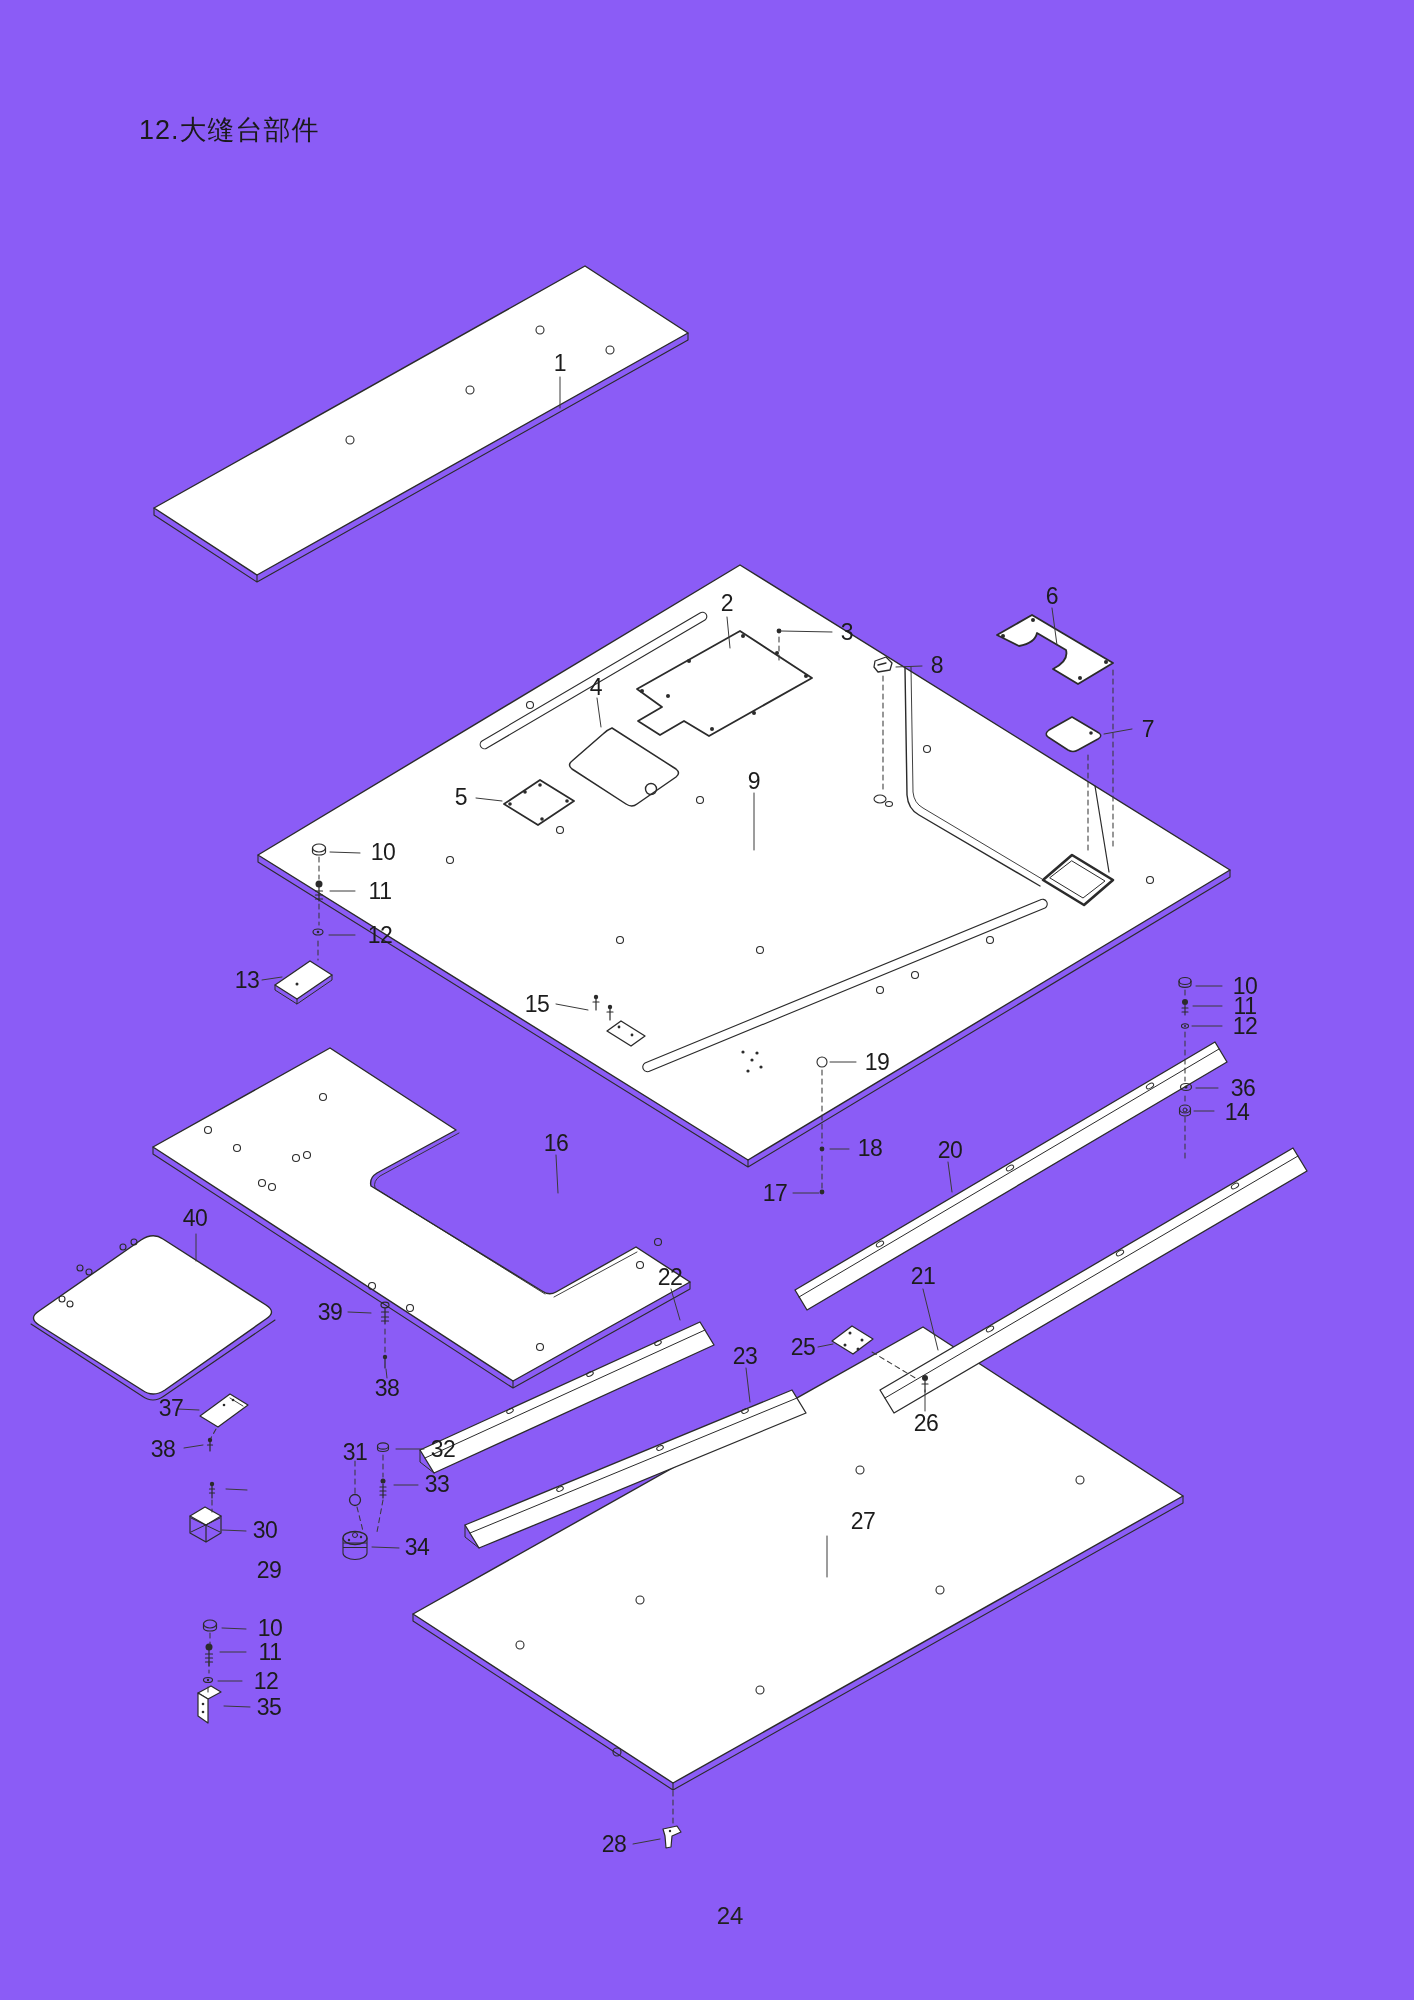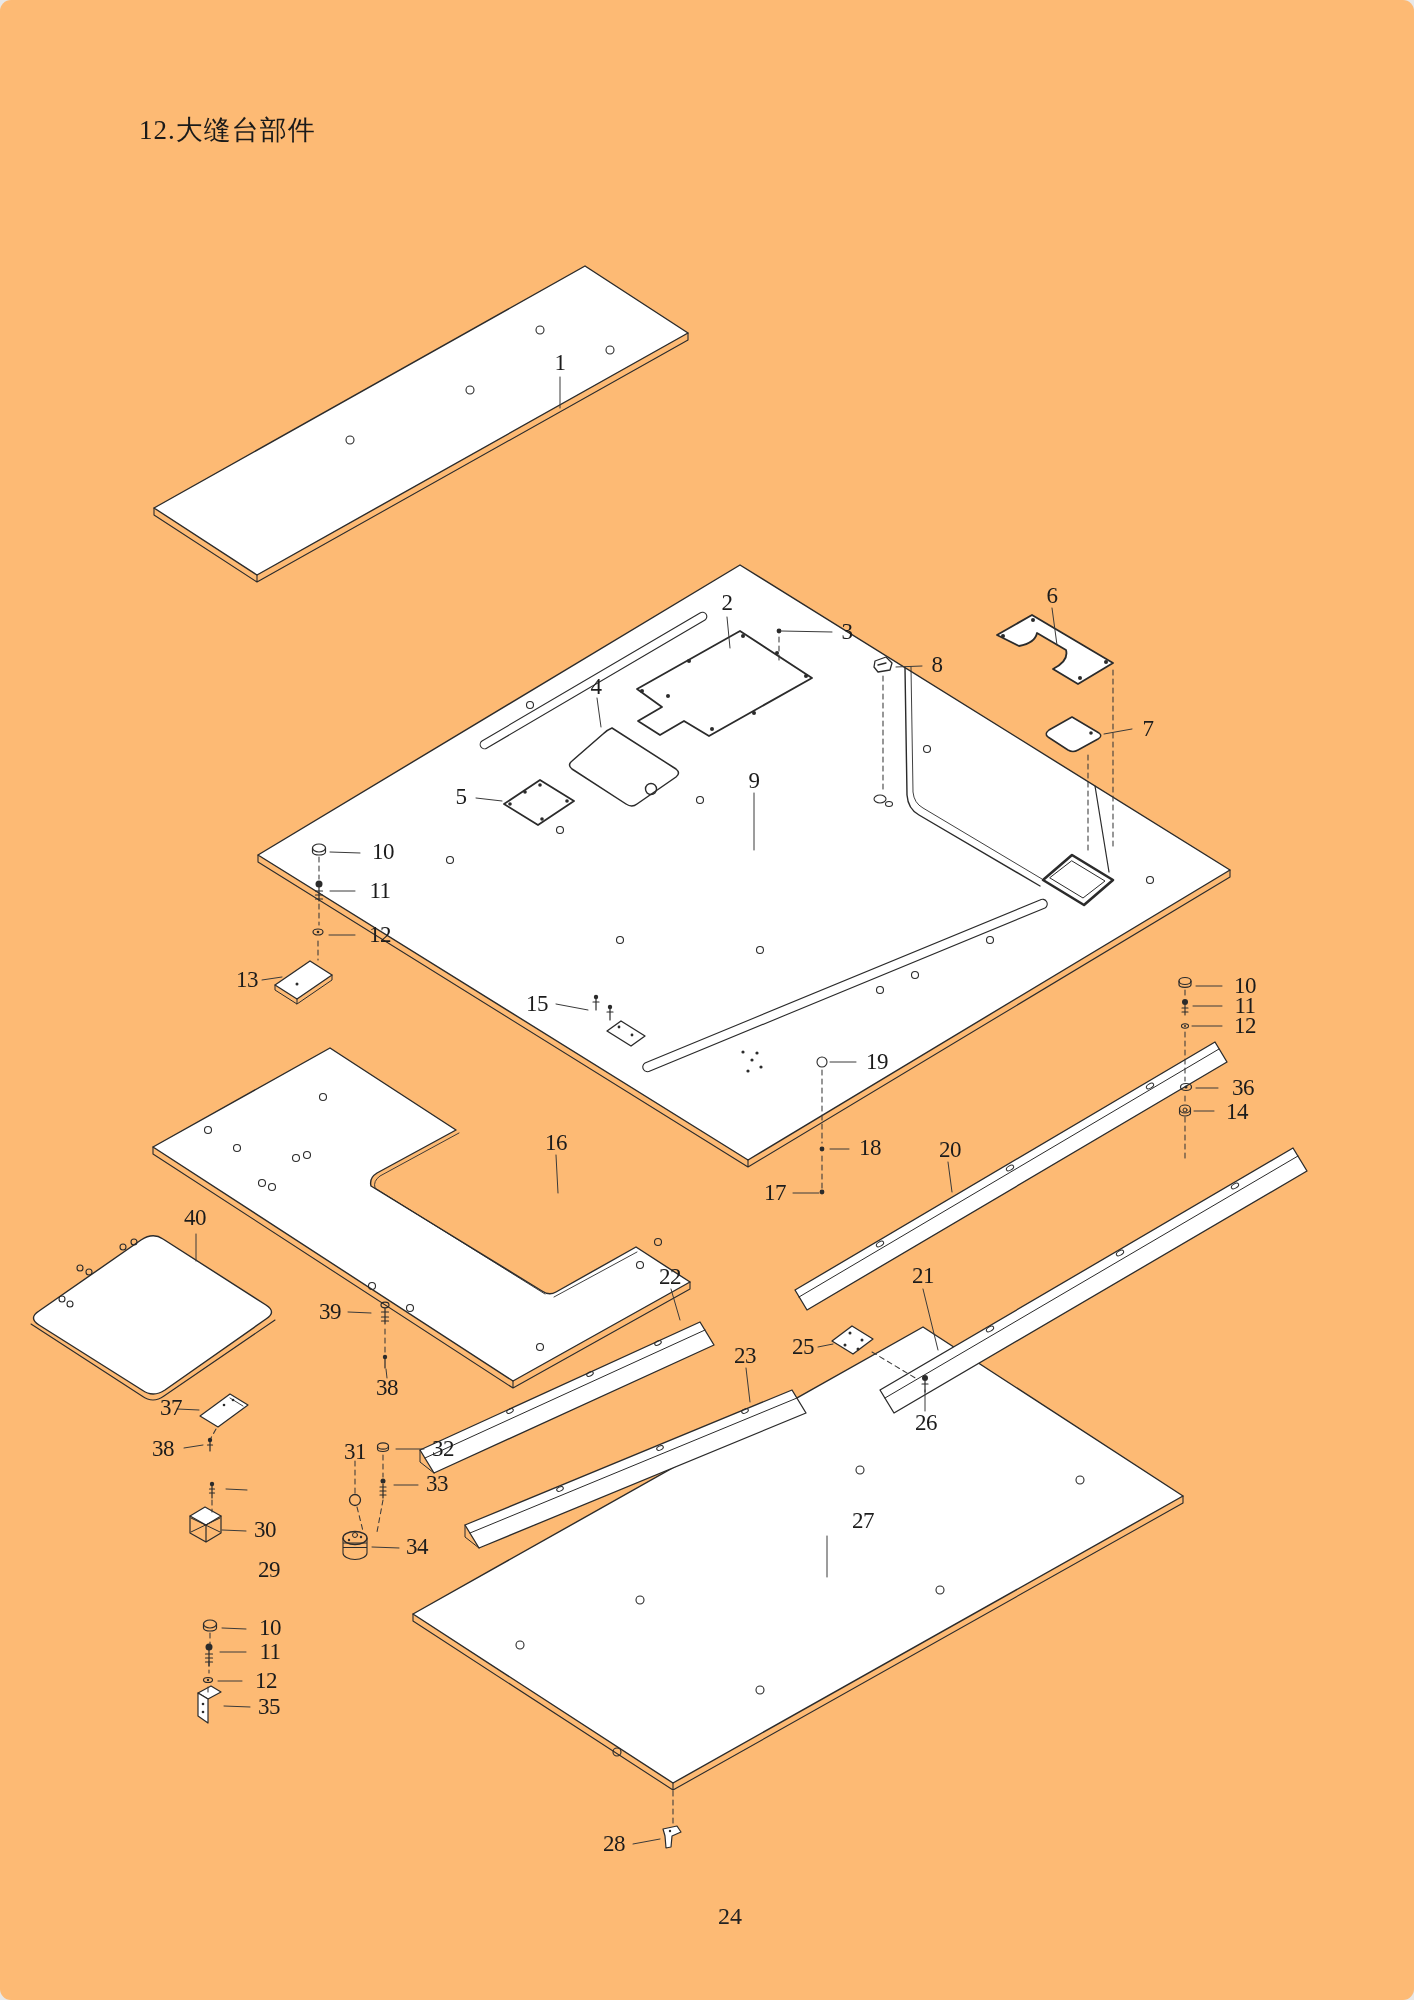--- a/index.html
+++ b/index.html
@@ -1,20 +1,19 @@
 <!DOCTYPE html>
 <html><head>
 <meta charset="utf-8">
 <style>
   html,body { margin:0; padding:0; background:#e8e8e8; }
   .page {
     position:relative; width:1414px; height:2000px;
-    margin:0 auto; background:#fdba74; overflow:hidden;
-    font-family:Liberation Serif, serif;
-    border-radius:11px;
+    margin:0 auto; background:#8b5cf6; overflow:hidden;
+    font-family:Liberation Sans, sans-serif;
   }
   .page-title {
     position:absolute; left:139px; top:112px;
     font-size:27px; font-weight:500; color:#1a1a1a; letter-spacing:1px;
   }
   .diagram-svg { position:absolute; left:0; top:0; }
   .callout-layer { position:absolute; left:0; top:0; width:100%; height:100%; pointer-events:none; }
   .callout {
     position:absolute; transform:translate(-50%,-50%);
     font-size:23px; color:#1c1c1c; letter-spacing:-0.5px; white-space:nowrap;

